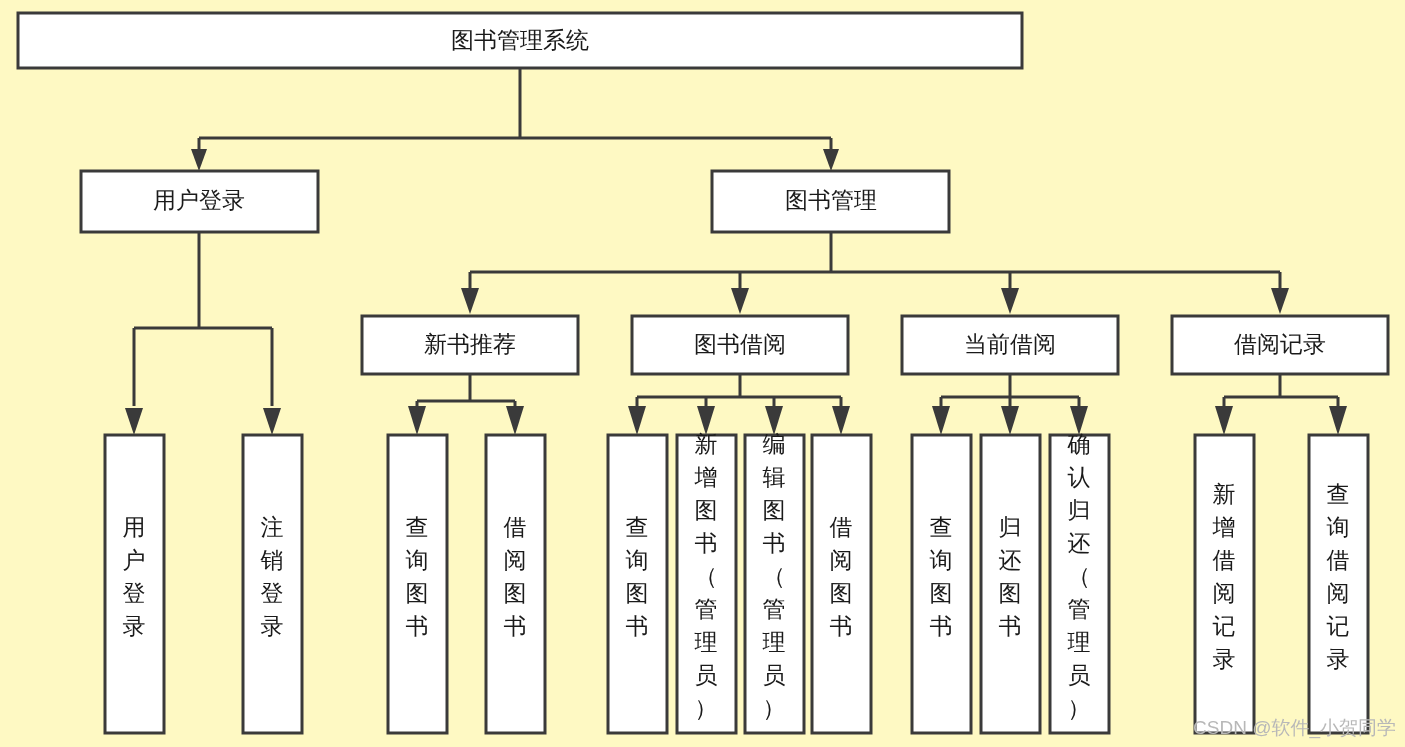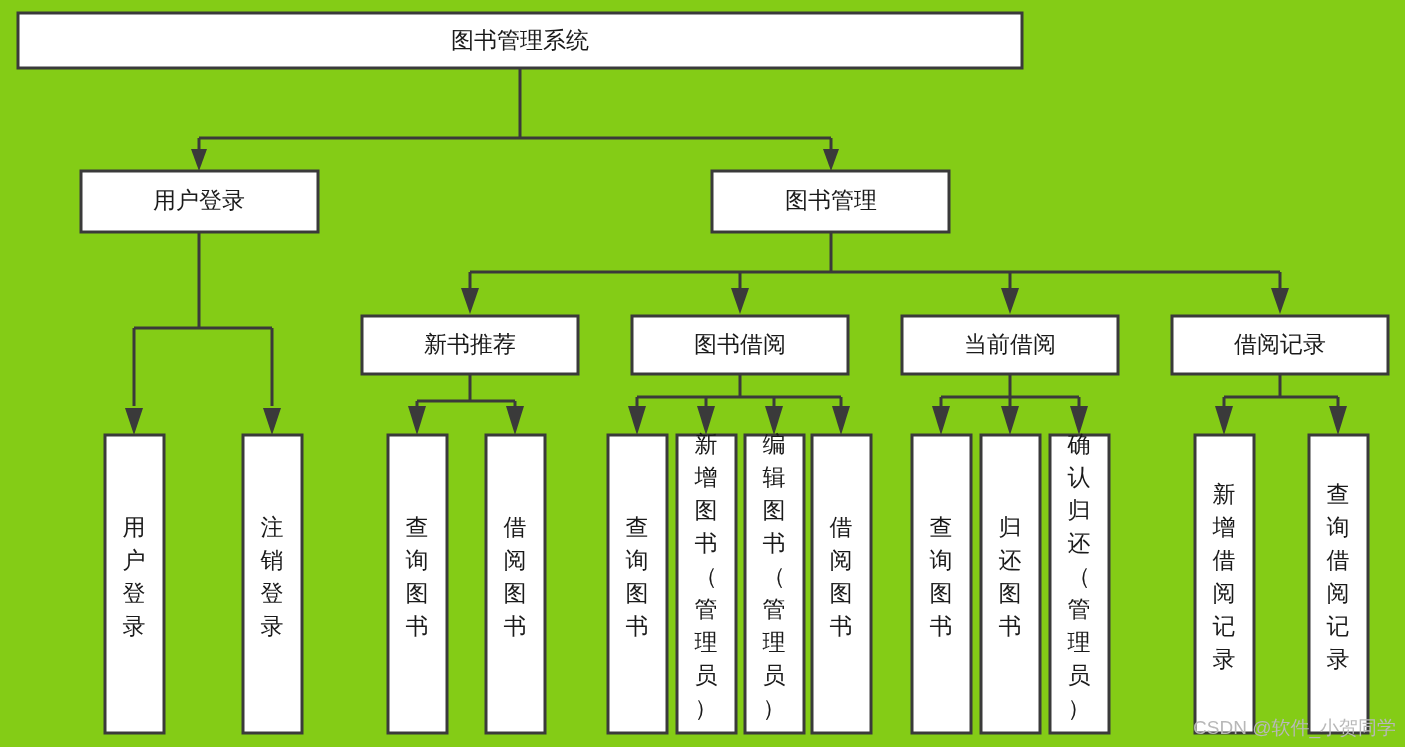--- a/index.html
+++ b/index.html
@@ -8,21 +8,21 @@
     padding: 0;
     background: #ffffff;
   }
   body {
     font-family: "Liberation Sans", "DejaVu Sans", sans-serif;
   }
   #diagram-root {
     position: relative;
     width: 1405px;
     height: 747px;
-    background: #84cc16;
+    background: #fef9c3;
     overflow: hidden;
   }
   svg.diagram-canvas {
     position: absolute;
     left: 0;
     top: 0;
     width: 1405px;
     height: 747px;
   }
   .node-rect {

